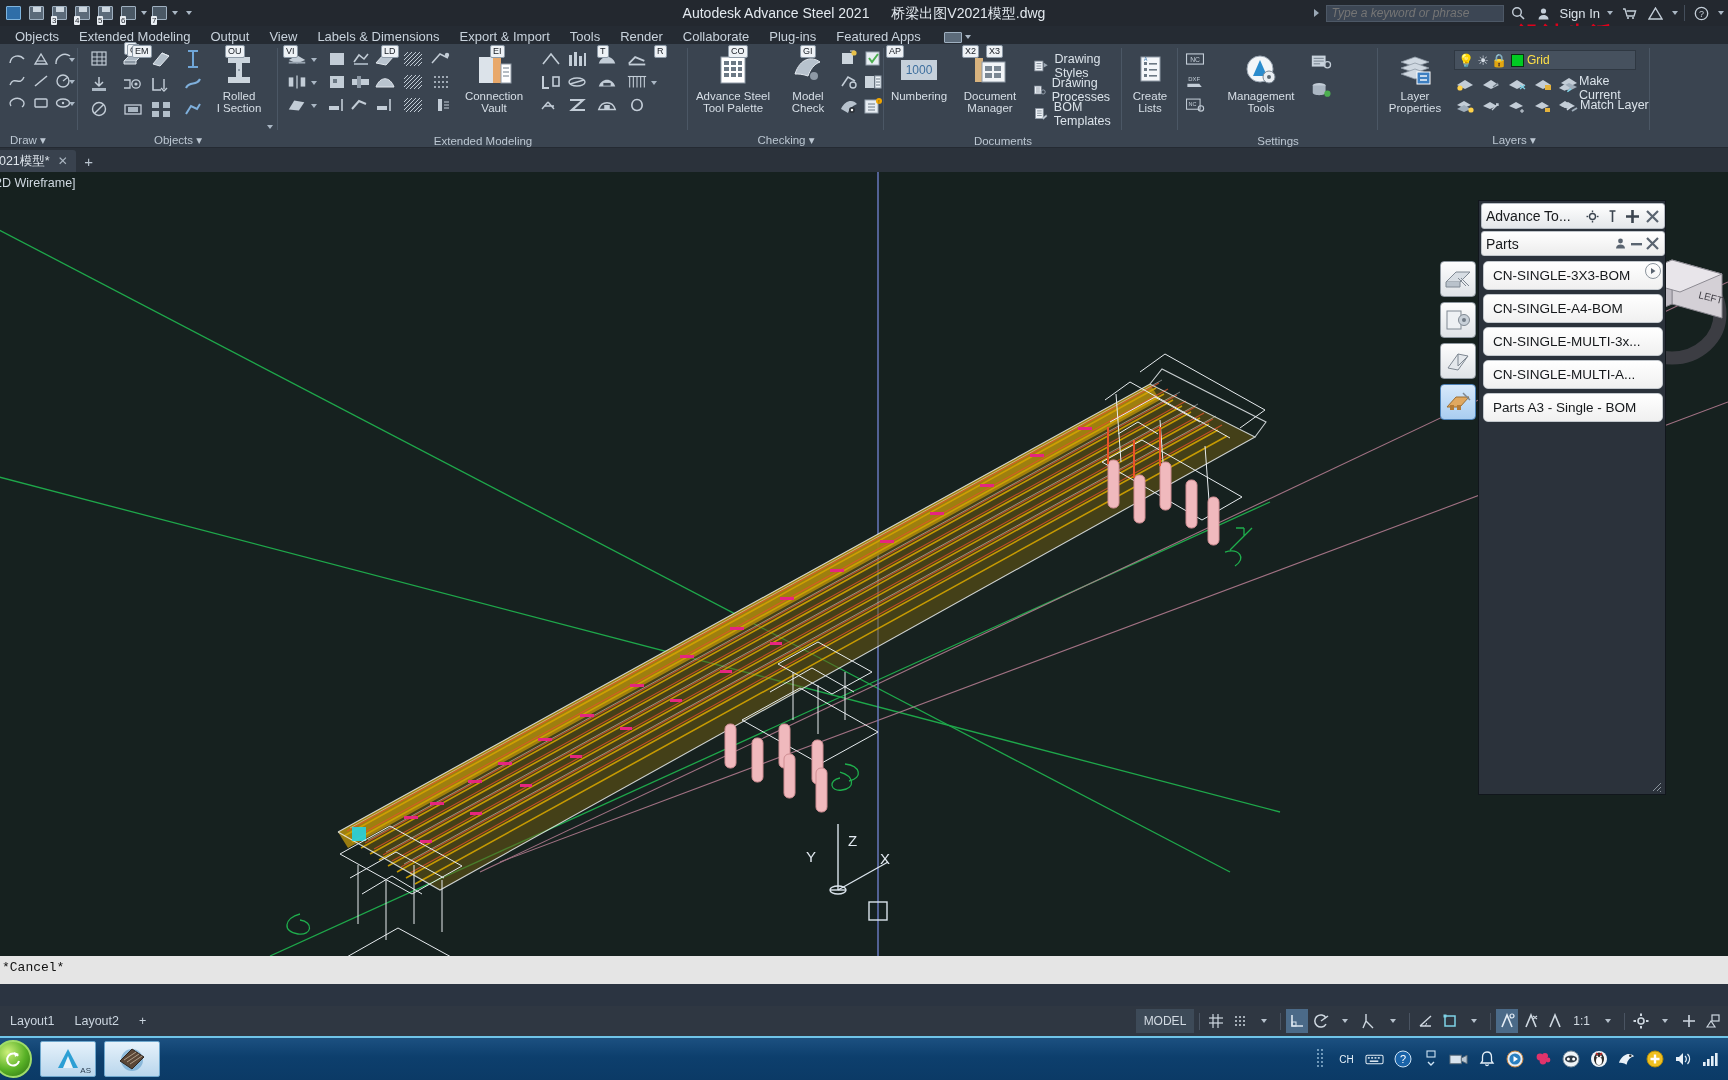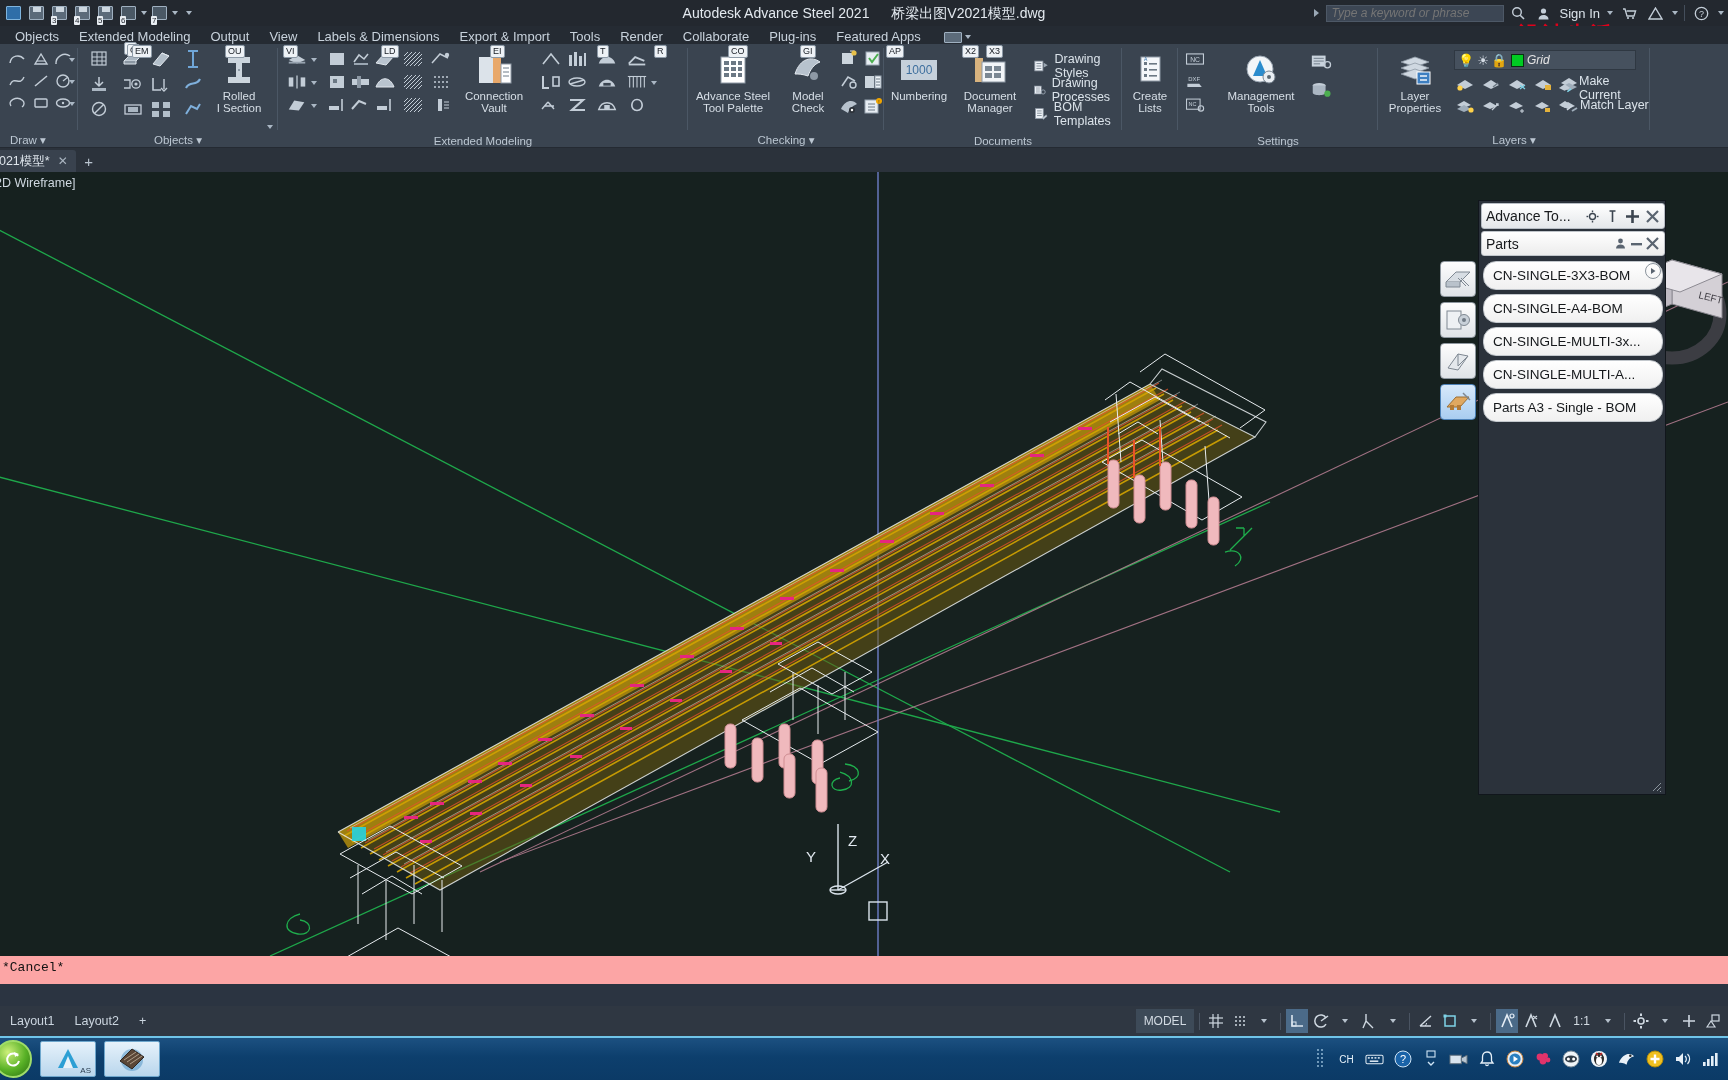--- a/index.html
+++ b/index.html
@@ -95,21 +95,21 @@
 
   
   .trow { position:absolute; display:flex; align-items:center; gap:6px; font-size:12.5px; color:#dbe3ea; cursor:pointer; }
 
   
   .layerbar {
     position:absolute; display:flex; align-items:center; gap:3px;
     background:#46515e; border:1px solid #2f3842; padding:1px 3px; height:20px;
   }
   .swatch { width:13px; height:13px; background:#00cc22; border:1px solid #0a2f12; }
-  .layername { font-size:12px; color:#e5e5e5;font-style:italic; }
+  .layername { font-size:12px; color:#fde047; }
 
   
   .filetabs {
     position:absolute; left:0; top:148px; width:1728px; height:24px;
     background:#2b323b;
     display:flex; align-items:flex-end;
   }
   .ftab {
     height:22px; background:#39424e; color:#dde4eb; font-size:12.5px;
     display:flex; align-items:center; gap:8px; padding:0 8px 0 6px;
@@ -123,21 +123,21 @@
   .canvas {
     position:absolute; left:0; top:172px; width:1728px; height:784px;
     background:#16211f;
     overflow:hidden;
   }
   .vplabel { position:absolute; left:-5px; top:4px; font-size:12.5px; color:#cfd8e0; }
 
   
   .cmdhist {
     position:absolute; left:0; top:956px; width:1728px; height:28px;
-    background:#fca5a5; color:#111; font-family:"Liberation Mono", monospace; font-size:13px;
+    background:#e5e5e5; color:#111; font-family:"Liberation Mono", monospace; font-size:13px;
     padding:4px 0 0 2px;
   }
   .cmdline {
     position:absolute; left:0; top:984px; width:1728px; height:22px;
     background:#ffffff; color:#6e6e6e; font-family:"Liberation Mono", monospace;
     font-size:12.5px; font-style:italic; padding:3px 0 0 8px;
     border-top:1px solid #8b8b8b;
   }
 
   
@@ -204,21 +204,21 @@
   }
   .pal-cat {
     width:36px; height:36px; border:1px solid #8e979f; border-radius:4px;
     background:linear-gradient(180deg,#fdfdfd,#dfe3e7);
     display:flex; align-items:center; justify-content:center; cursor:pointer;
   }
   .pal-cat.sel { background:linear-gradient(180deg,#d7e9fb,#a9cdf0); border-color:#4d82b8; }
   .pal-list { position:absolute; left:4px; top:60px; width:180px; display:flex; flex-direction:column; gap:4px; }
   .pal-item {
     height:29px; background:linear-gradient(180deg,#ffffff,#f0f0f0);
-    border:1px solid #c3c8cd; border-radius:13px;
+    border:1px solid #c3c8cd; border-radius:5px;
     display:flex; align-items:center; padding:0 9px;
     color:#15181b; font-size:13.5px; white-space:nowrap; overflow:hidden; cursor:pointer;
   }
   .pal-grip { position:absolute; right:3px; bottom:2px; width:12px; height:12px; }
 
   .watermark {
     position:absolute; right:-6px; top:20px; color:#e0001a; font-size:22px;
     font-weight:bold; letter-spacing:2px; white-space:nowrap; pointer-events:none;
     font-family:"Liberation Serif", serif;
   }

